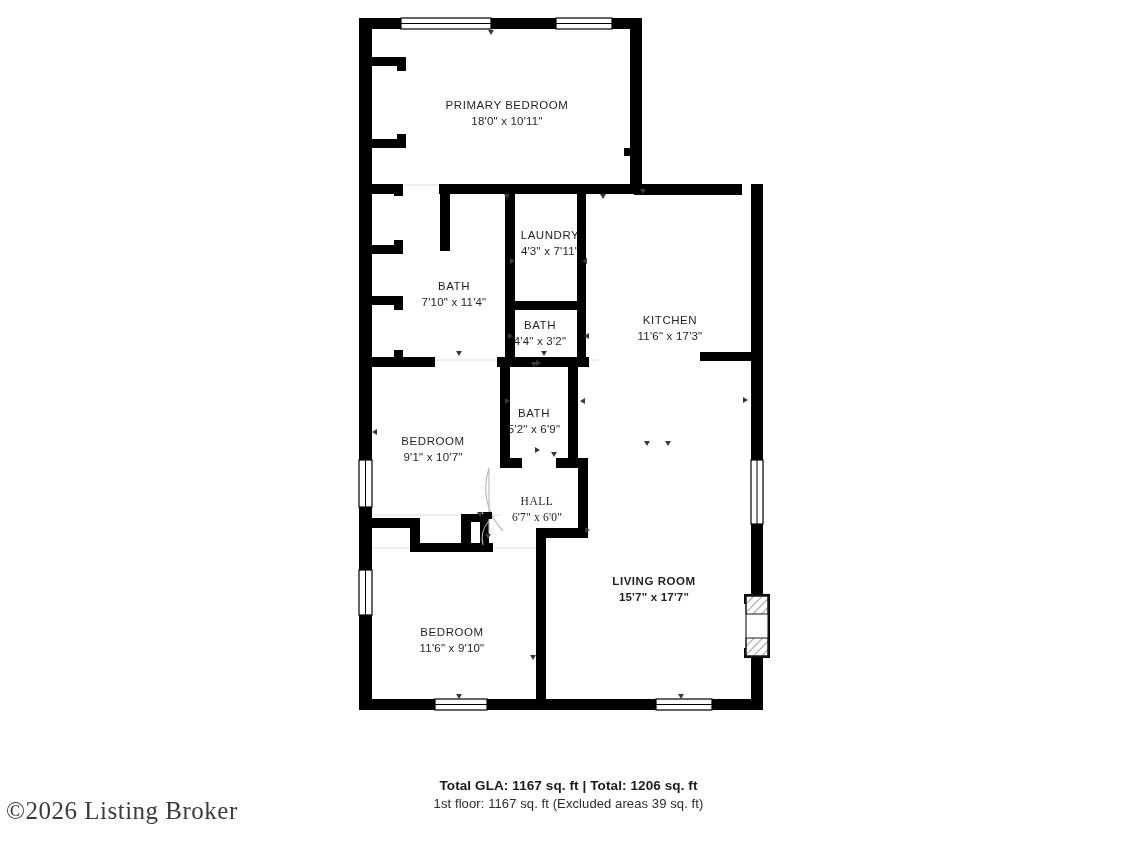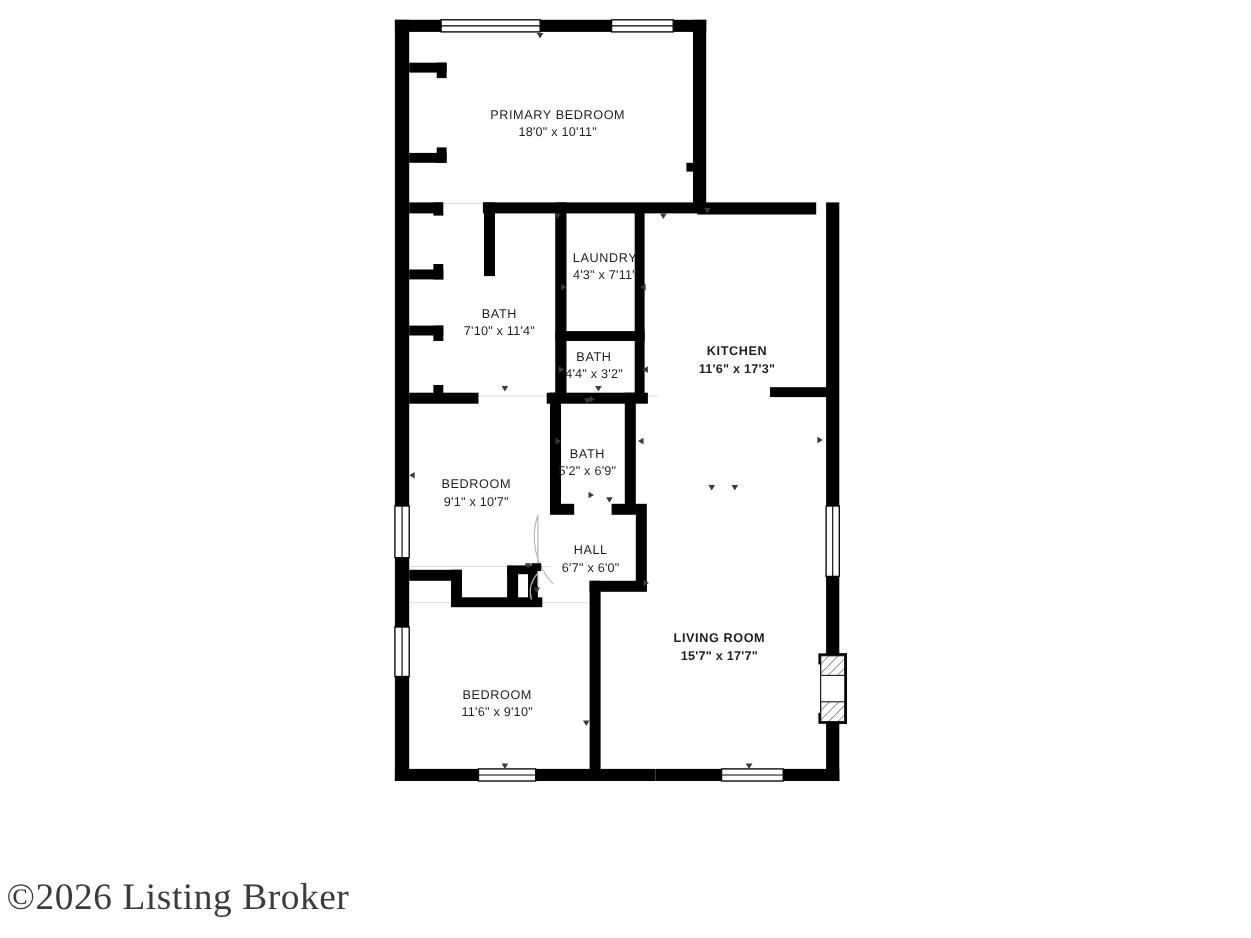--- a/index.html
+++ b/index.html
@@ -42,21 +42,21 @@
     font-size:13px;
     color:#2b2b2b;
     margin-top:3px;
     letter-spacing:0.1px;
   }
   #copyright{
     position:absolute;
     left:6px;
     top:797px;
     font-family:"Liberation Serif", serif;
-    font-size:34px;
+    font-size:25px;
     color:#2b2b2b;
     letter-spacing:0.5px;
     opacity:0.92;
     white-space:nowrap;
   }
 </style>
 </head>
 <body>
 
 <div id="plan-stage">
@@ -249,48 +249,50 @@
   <div class="room-label" style="left:550px;top:228px;">
     <div class="room-name">LAUNDRY</div>
     <div class="room-dims">4'3" x 7'11"</div>
   </div>
 
   <div class="room-label" style="left:540px;top:318px;">
     <div class="room-name">BATH</div>
     <div class="room-dims">4'4" x 3'2"</div>
   </div>
 
-  <div class="room-label" style="left:670px;top:313px;font-weight:bold;">
+  <div class="room-label" style="left:670px;top:313px;">
     <div class="room-name">KITCHEN</div>
     <div class="room-dims">11'6" x 17'3"</div>
   </div>
 
   <div class="room-label" style="left:433px;top:434px;">
     <div class="room-name">BEDROOM</div>
     <div class="room-dims">9'1" x 10'7"</div>
   </div>
 
   <div class="room-label" style="left:534px;top:406px;">
     <div class="room-name">BATH</div>
     <div class="room-dims">5'2" x 6'9"</div>
   </div>
 
-  <div class="room-label" style="left:537px;top:494px;">
+  <div class="room-label" style="left:537px;top:494px;font-family:Liberation Serif, serif;">
     <div class="room-name">HALL</div>
     <div class="room-dims">6'7" x 6'0"</div>
   </div>
 
   <div class="room-label" style="left:654px;top:574px;font-weight:bold;">
     <div class="room-name">LIVING ROOM</div>
     <div class="room-dims">15'7" x 17'7"</div>
   </div>
 
   <div class="room-label" style="left:452px;top:625px;">
     <div class="room-name">BEDROOM</div>
     <div class="room-dims">11'6" x 9'10"</div>
   </div>
 
   <div id="footer-block">
+    <div id="footer-total">Total GLA: 1167 sq. ft | Total: 1206 sq. ft</div>
+    <div id="footer-sub">1st floor: 1167 sq. ft (Excluded areas 39 sq. ft)</div>
   </div>
 
   <div id="copyright">©2026 Listing Broker</div>
 
 </div>
 
 </body></html>

